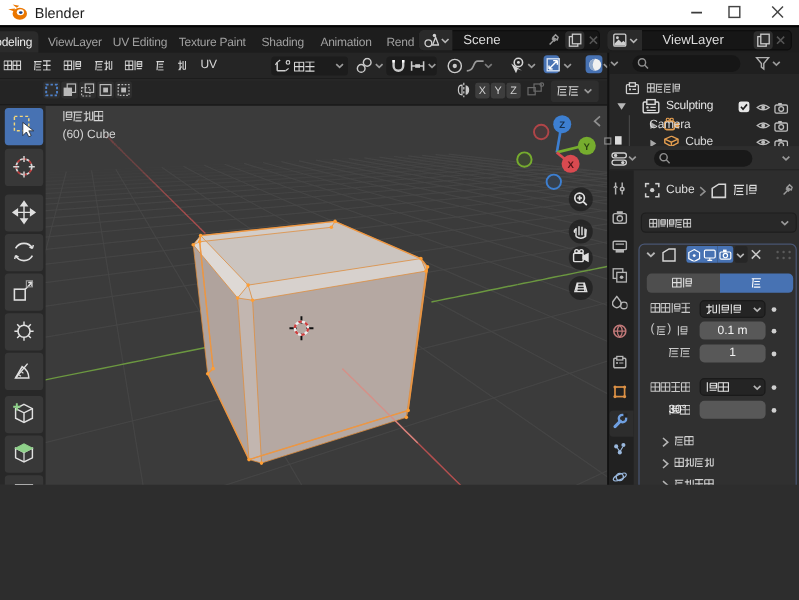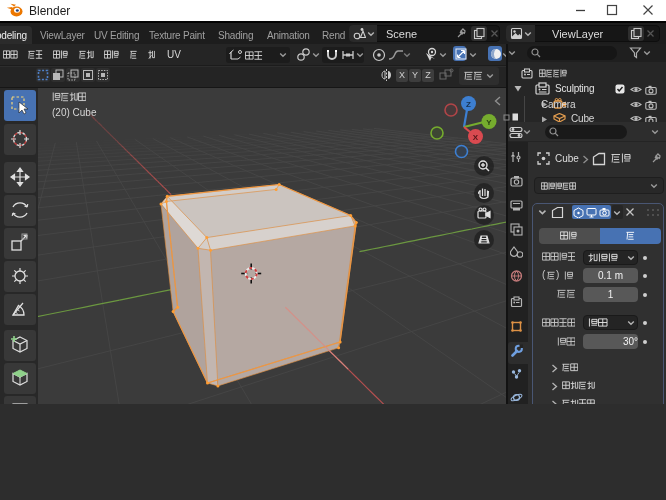--- a/index.html
+++ b/index.html
@@ -501,21 +501,21 @@
       <polyline points="19.86,0.48 19.86,9.03" fill="none" stroke="#d5d5d5" stroke-width="0.9"></polyline>
       <polyline points="17.81,2.85 21.91,2.85" fill="none" stroke="#d5d5d5" stroke-width="0.9"></polyline>
       <polyline points="18.38,9.03 21.50,5.70" fill="none" stroke="#d5d5d5" stroke-width="0.9"></polyline>
       <polyline points="22.73,0.95 22.73,8.07" fill="none" stroke="#d5d5d5" stroke-width="0.9"></polyline>
       <polyline points="22.73,8.07 25.19,8.07" fill="none" stroke="#d5d5d5" stroke-width="0.9"></polyline>
       <polyline points="25.19,0.95 25.19,8.07" fill="none" stroke="#d5d5d5" stroke-width="0.9"></polyline>
       <polyline points="26.51,0.95 33.89,0.95 33.89,8.55 26.51,8.55 26.51,0.95" fill="none" stroke="#d5d5d5" stroke-width="0.9"></polyline>
       <polyline points="30.20,0.95 30.20,8.55" fill="none" stroke="#d5d5d5" stroke-width="0.9"></polyline>
       <polyline points="26.51,4.75 33.89,4.75" fill="none" stroke="#d5d5d5" stroke-width="0.9"></polyline>
     </svg>
-<div style="position:absolute;left:52px;top:107px;font:400 10px 'Liberation Sans',sans-serif;color:#d5d5d5;letter-spacing:0px;white-space:nowrap">(20) Cube</div>
+<div style="position:absolute;left:52px;top:107px;font:400 10px 'Liberation Sans',sans-serif;color:#d5d5d5;letter-spacing:0px;white-space:nowrap">(60) Cube</div>
 <svg style="position:absolute;left:425px;top:90px" width="80" height="75" viewBox="0 0 80 75">
       <g transform="translate(-425 -90)">
         <line x1="464" y1="127" x2="468" y2="104" stroke="#3d7fd1" stroke-width="2.2"></line>
         <line x1="464" y1="127" x2="488" y2="121" stroke="#76ac2e" stroke-width="2.2"></line>
         <line x1="464" y1="127" x2="475" y2="136" stroke="#d94a50" stroke-width="2.2"></line>
         <circle cx="468.5" cy="103.5" r="7.5" fill="#3d7fd1"></circle>
         <text x="468.5" y="107" font-size="8" font-weight="bold" fill="#16304d" text-anchor="middle" font-family="Liberation Sans">Z</text>
         <circle cx="489" cy="121.5" r="7.5" fill="#76ac2e"></circle>
         <text x="489" y="125" font-size="8" font-weight="bold" fill="#2b4312" text-anchor="middle" font-family="Liberation Sans">Y</text>
         <circle cx="475.5" cy="136.5" r="7.5" fill="#d94a50"></circle>
@@ -1129,21 +1129,21 @@
 <svg style="position:absolute;left:556.5px;top:337px" width="18.5" height="9" viewBox="0 0 18.5 9">
       <polyline points="1.35,0.45 1.35,8.55" fill="none" stroke="#c9c9c9" stroke-width="0.9"></polyline>
       <polyline points="3.60,1.35 8.55,1.35 8.55,5.40 3.60,5.40 3.60,1.35" fill="none" stroke="#c9c9c9" stroke-width="0.9"></polyline>
       <polyline points="3.60,3.42 8.55,3.42" fill="none" stroke="#c9c9c9" stroke-width="0.9"></polyline>
       <polyline points="3.15,7.20 8.55,7.20" fill="none" stroke="#c9c9c9" stroke-width="0.9"></polyline>
       <polyline points="9.95,0.90 18.05,0.90 18.05,8.10 9.95,8.10 9.95,0.90" fill="none" stroke="#c9c9c9" stroke-width="0.9"></polyline>
       <polyline points="14.00,0.90 14.00,8.10" fill="none" stroke="#c9c9c9" stroke-width="0.9"></polyline>
       <polyline points="9.95,4.50 18.05,4.50" fill="none" stroke="#c9c9c9" stroke-width="0.9"></polyline>
     </svg>
 <div style="position:absolute;left:583px;top:334px;width:55px;height:15px;background:#585858;border-radius:4px"></div>
-<div style="position:absolute;left:583px;top:336px;width:55px;text-align:right;font:10px 'Liberation Sans',sans-serif;color:#f2f2f2">30°</div>
+<div style="position:absolute;left:557px;top:336px;width:55px;text-align:left;font:10px 'Liberation Sans',sans-serif;color:#f2f2f2">30°</div>
 <svg style="position:absolute;left:642px;top:339px" width="6" height="6" viewBox="0 0 6 6">
       <circle cx="3" cy="3" r="2" fill="#cfcfcf"></circle>
     </svg>
 <svg style="position:absolute;left:551px;top:364px" width="7" height="9" viewBox="0 0 7 9">
       <path d="M1.5 1 L5.5 4.5 L1.5 8" fill="none" stroke="#b5b5b5" stroke-width="1.3"></path>
     </svg>
 <svg style="position:absolute;left:562.0px;top:363px" width="16.1" height="8.5" viewBox="0 0 16.1 8.5">
       <polyline points="0.39,1.27 7.41,1.27" fill="none" stroke="#d5d5d5" stroke-width="0.9"></polyline>
       <polyline points="1.56,1.27 0.94,8.07" fill="none" stroke="#d5d5d5" stroke-width="0.9"></polyline>
       <polyline points="2.34,3.40 6.63,3.40" fill="none" stroke="#d5d5d5" stroke-width="0.9"></polyline>

